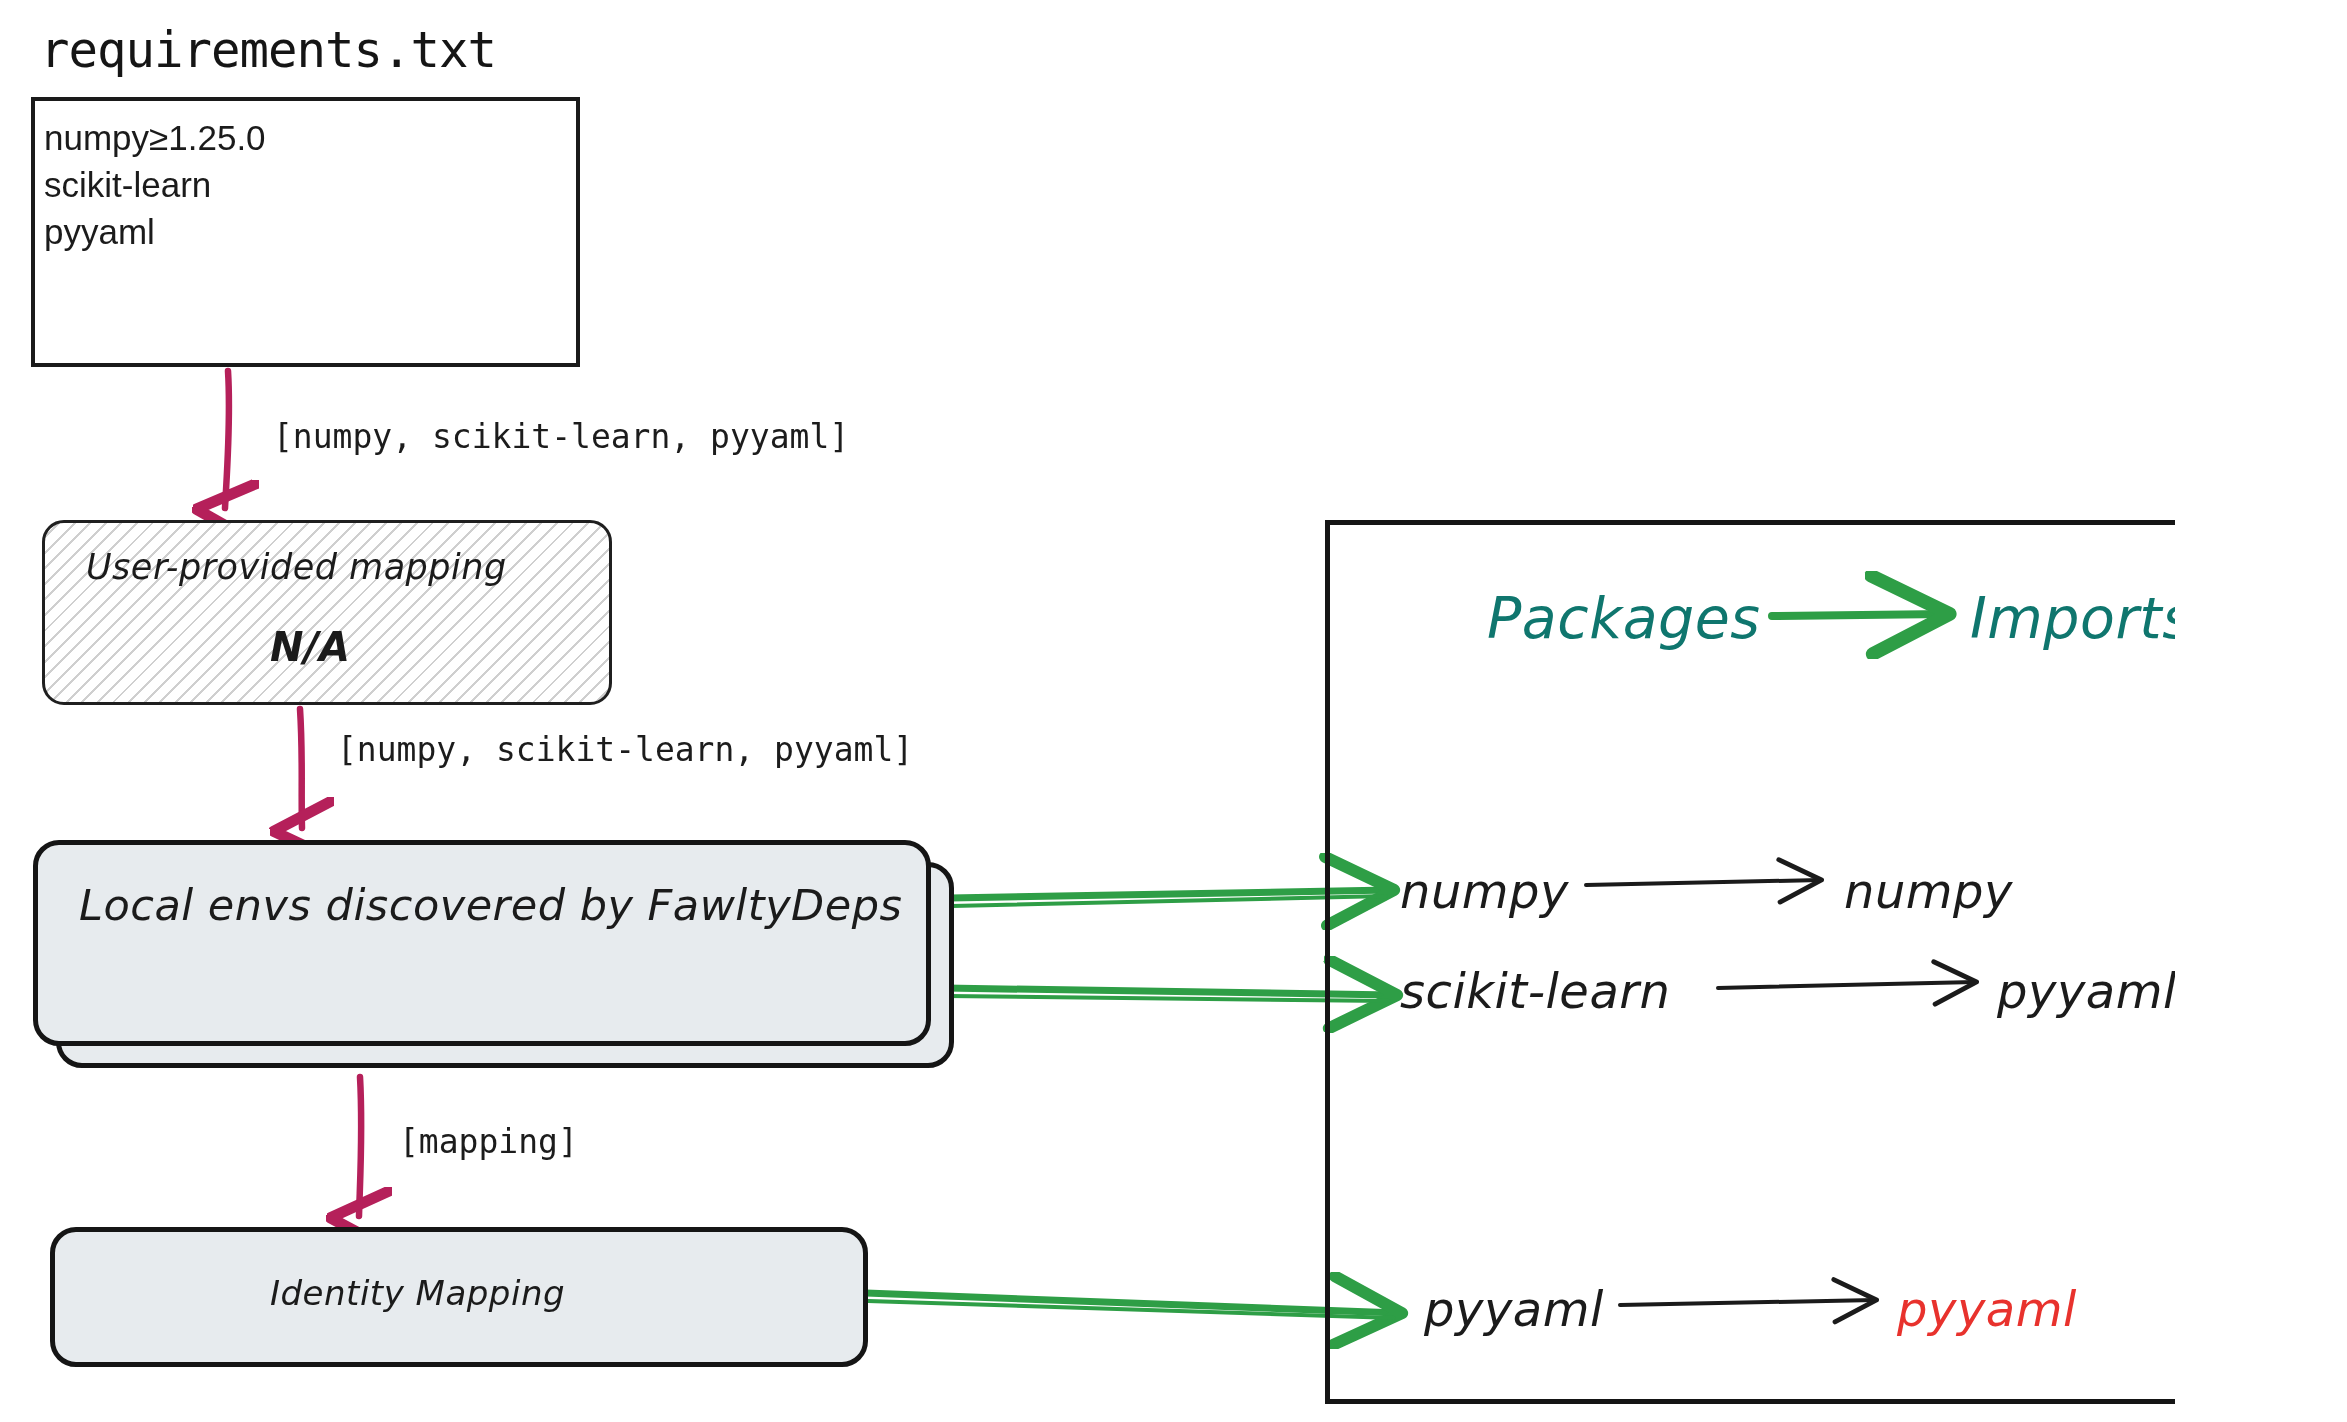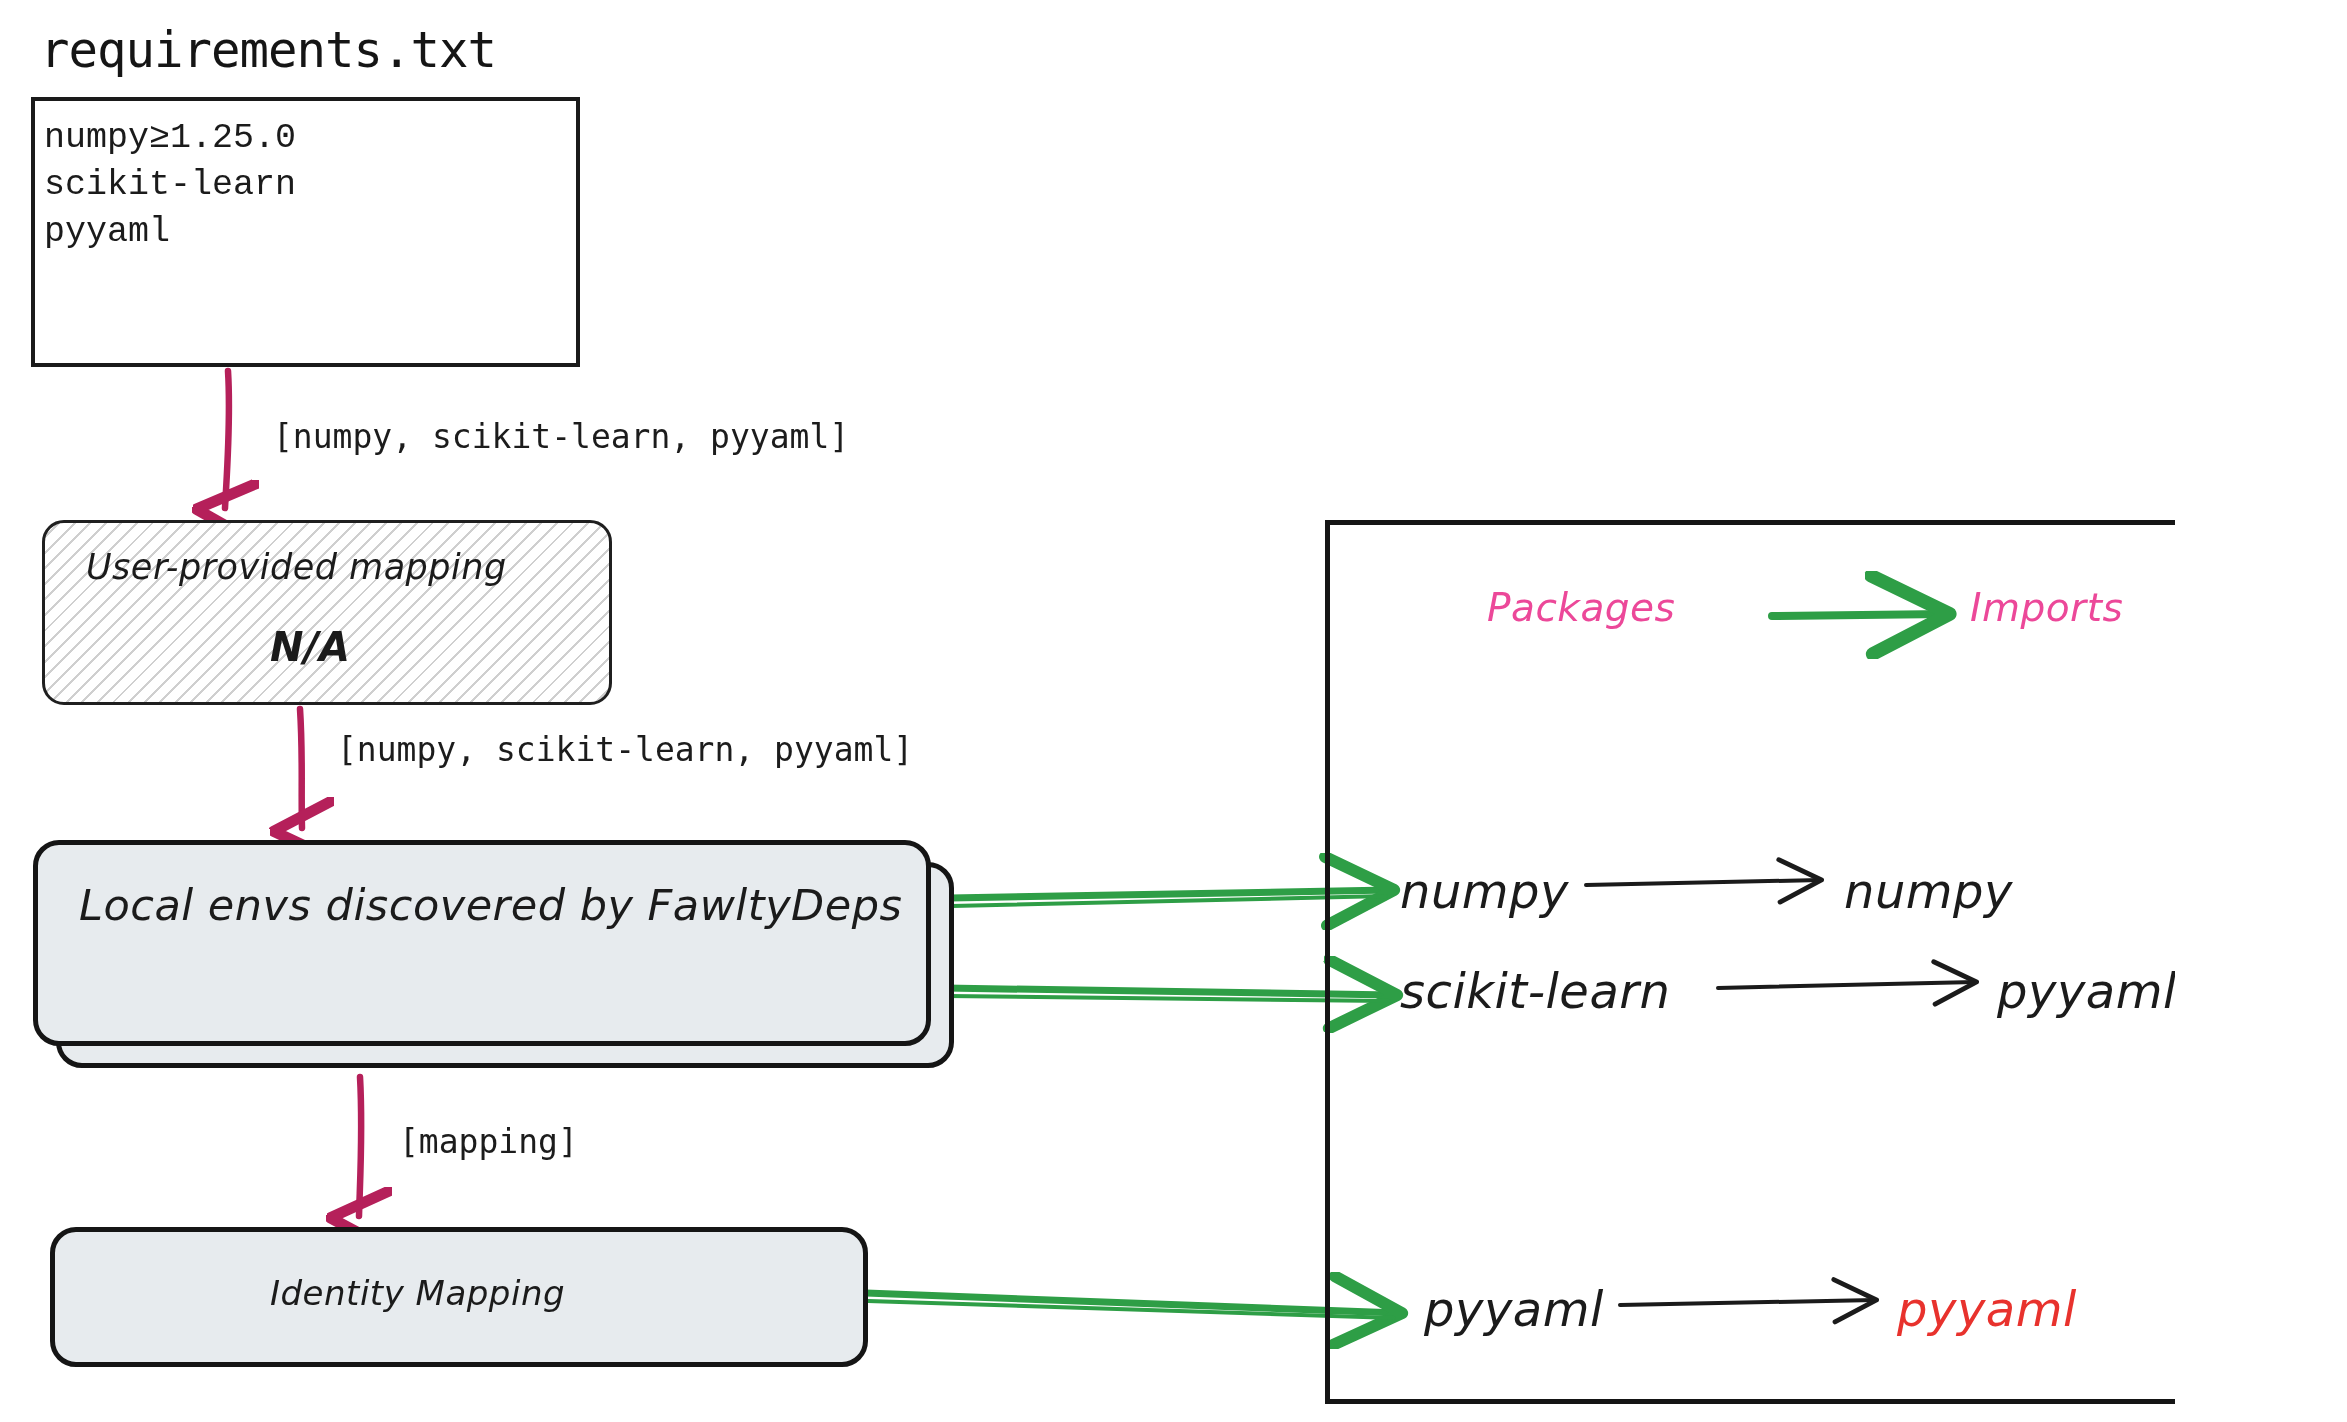--- a/index.html
+++ b/index.html
@@ -53,21 +53,21 @@
     left: 31px;
     top: 97px;
     width: 549px;
     height: 270px;
     box-sizing: border-box;
     background: #ffffff;
     border: 4px solid #1a1a1a;
   }
   .req-line {
     font-size: 35px;
-    font-family: Liberation Mono, monospace;
+    font-family: Liberation Sans, sans-serif;
     color: #1b1b1b;
     left: 44px;
     text-align: center;
   }
   #req-l0 { top: 118px; }
   #req-l1 { top: 165px; }
   #req-l2 { top: 212px; }
 
   
   .edge-label {
@@ -159,22 +159,22 @@
     position: absolute;
     left: 1325px;
     top: 520px;
     width: 1003px;
     height: 884px;
     box-sizing: border-box;
     border: 5px solid #151515;
     background: transparent;
   }
   .legend-txt {
-    font-size: 39px;
-    color: #ec4899;
+    font-size: 57px;
+    color: #0f766e;
   }
   #legend-pkgs { left: 1487px; top: 585px; }
   #legend-imps { left: 1970px; top: 585px; font-style: italic; }
 
   .map-txt {
     font-size: 48px;
     color: #1b1b1b;
   }
   #map-pkg-0 { left: 1400px; top: 863px; }
   #map-imp-0 { left: 1844px; top: 863px; }

